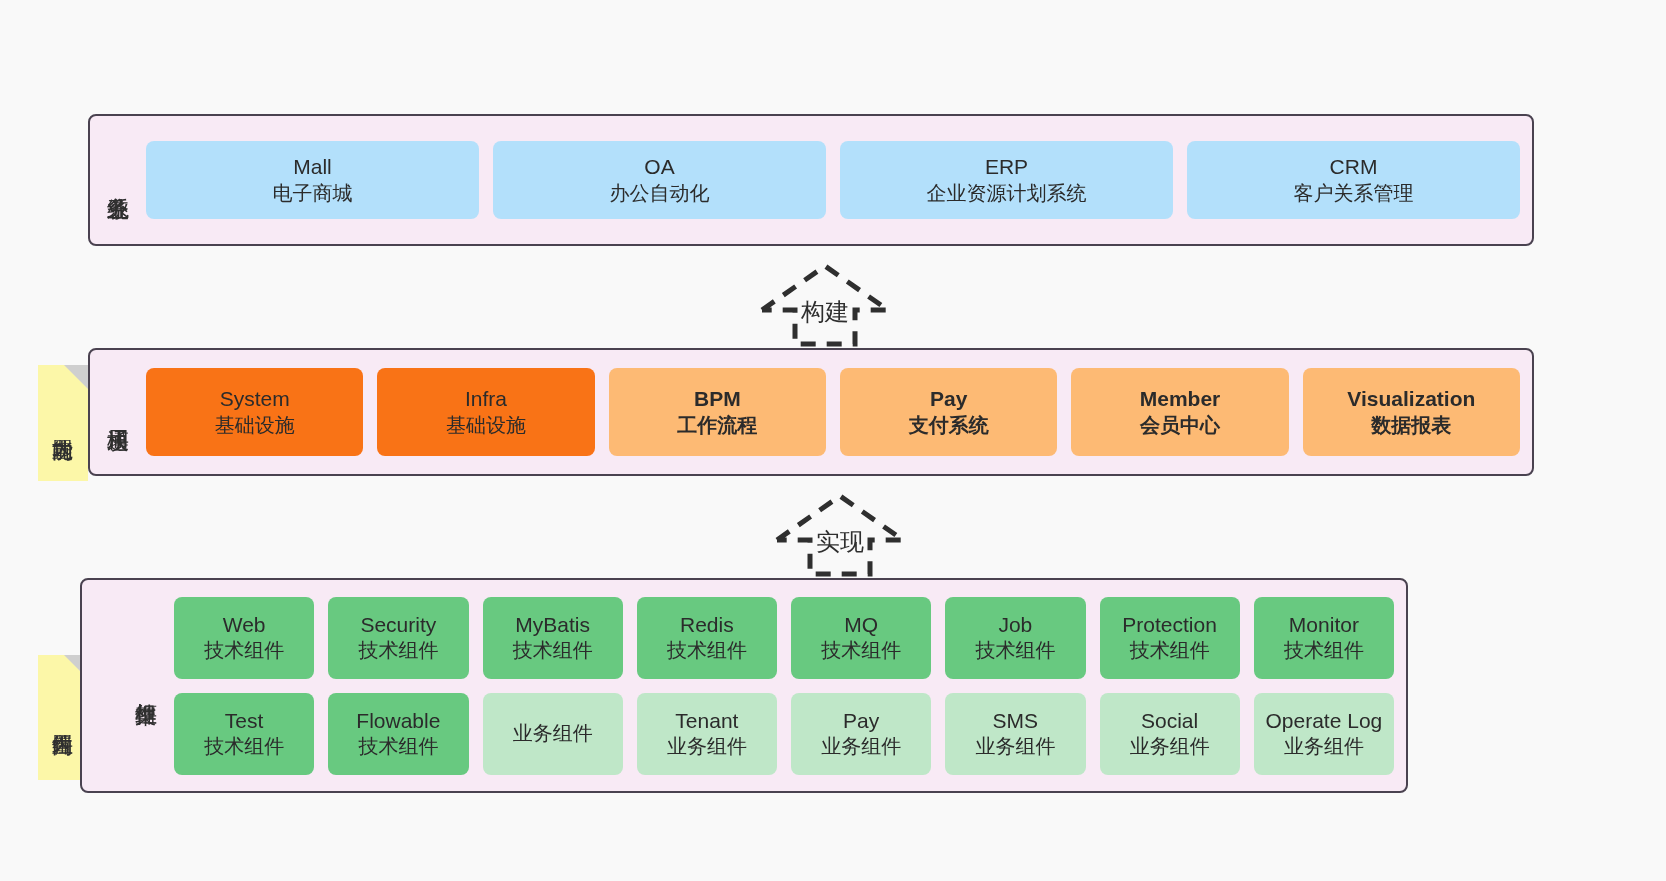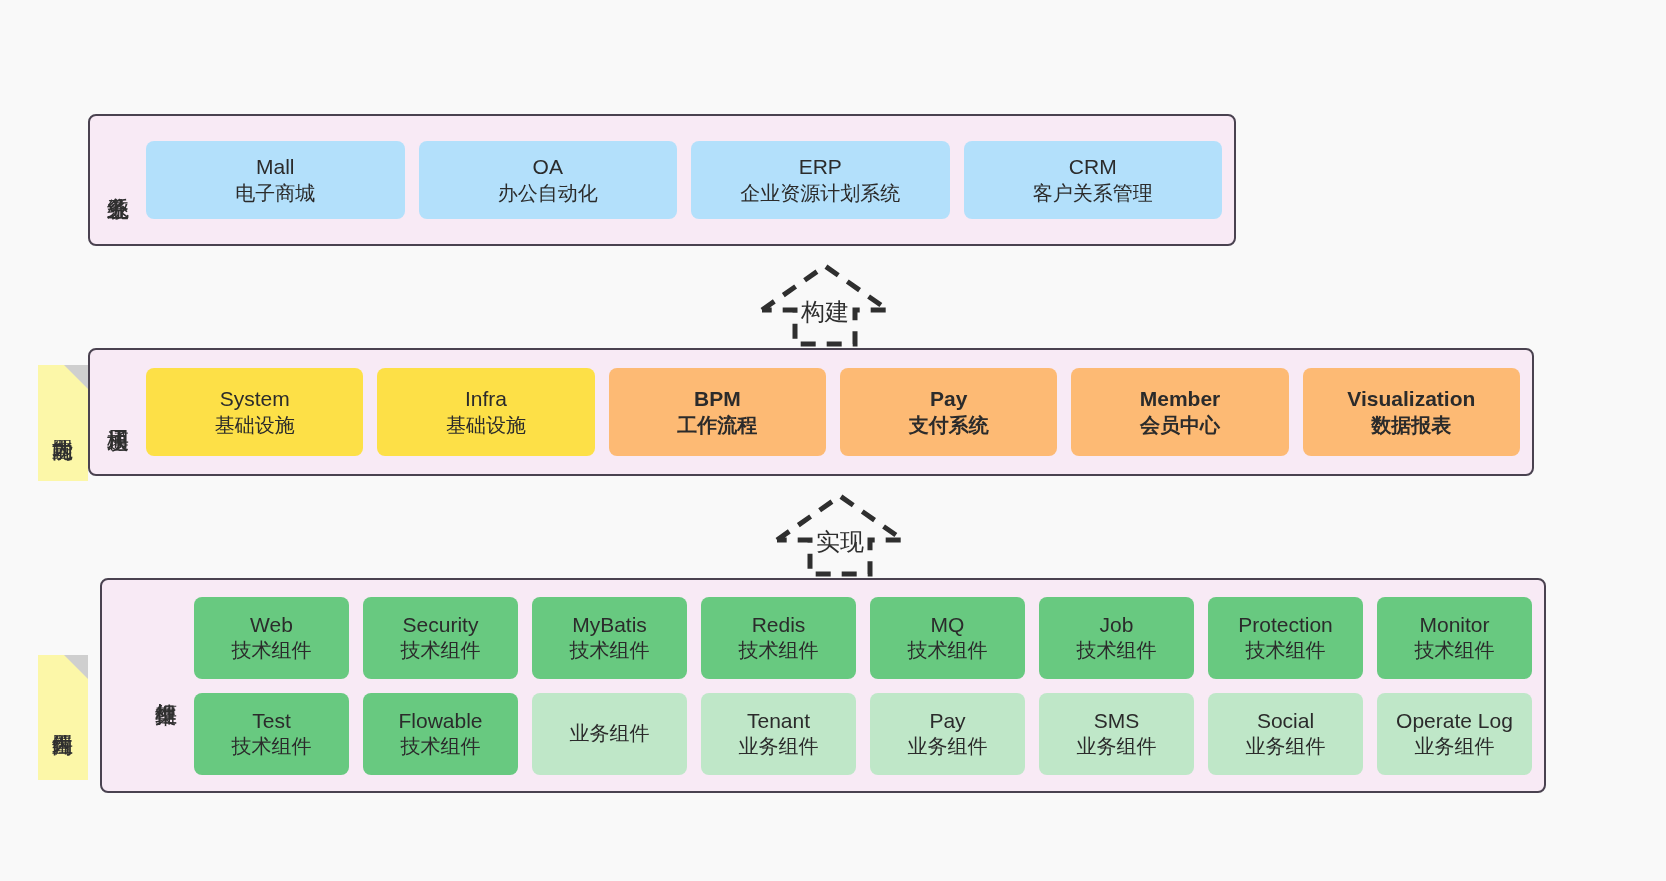--- a/index.html
+++ b/index.html
@@ -79,21 +79,21 @@
     font-size: 21px;
     color: #2b2b2b;
   }
   .card .s {
     font-size: 20px;
     color: #2b2b2b;
     text-align: right;
   }
 
   .card.blue   { background: #b3e0fb; }
-  .card.red    { background: #fde047; }
+  .card.red    { background: #f97316; }
   .card.pink   { background: #fdba74; font-weight: bold; }
   .card.green  { background: #68c980; }
   .card.lgreen { background: #bfe7c8; }
 
   
   .h-biz    { height: 78px; }
   .h-mod    { height: 88px; }
   .h-frame  { height: 82px; }
 
   
@@ -138,21 +138,21 @@
     background: transparent;
     white-space: nowrap;
     user-select: none;
   }
 </style>
 </head>
 <body>
 
 <div id="stage">
 
-  <div class="layer" style="left:88px; top:114px; width:1148px; height:132px;">
+  <div class="layer" style="left:88px; top:114px; width:1446px; height:132px;">
     <div class="layer-title">业务系统</div>
     <div class="layer-body">
       <div class="row">
 
         <div class="card blue h-biz">
           <span class="t">Mall</span>
           <span class="s">电子商城</span>
         </div>
 
         <div class="card blue h-biz">
@@ -232,21 +232,21 @@
       <polyline points="12,52 75,8 138,52 105,52 105,86 45,86 45,52 12,52" fill="none" stroke="#2f2f2f" stroke-width="5" stroke-dasharray="15,11" stroke-linecap="butt" stroke-linejoin="miter"></polyline>
     </svg>
     <span class="arrow-label">实现</span>
   </div>
 
   <div class="note" style="left:38px; top:655px; width:50px; height:125px;">
     <span class="fold"></span>
     <span>内置组件</span>
   </div>
 
-  <div class="layer" style="left:100px; top:578px; width:1446px; height:215px;padding-left:36px;">
+  <div class="layer" style="left:80px; top:578px; width:1328px; height:215px;padding-left:36px;">
     <div class="layer-title">框架组件</div>
     <div class="layer-body">
 
       <div class="row">
         <div class="card green h-frame">
           <span class="t">Web</span>
           <span class="s">技术组件</span>
         </div>
         <div class="card green h-frame">
           <span class="t">Security</span>

